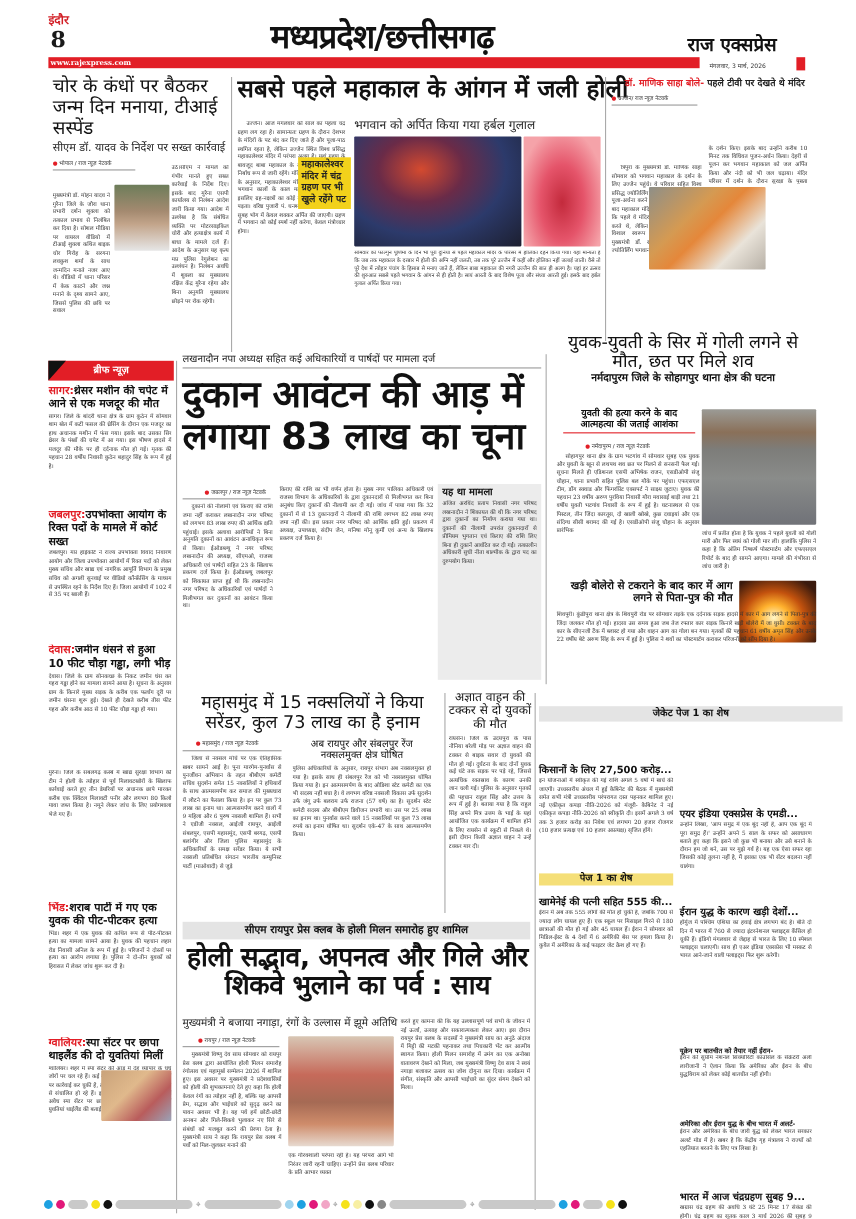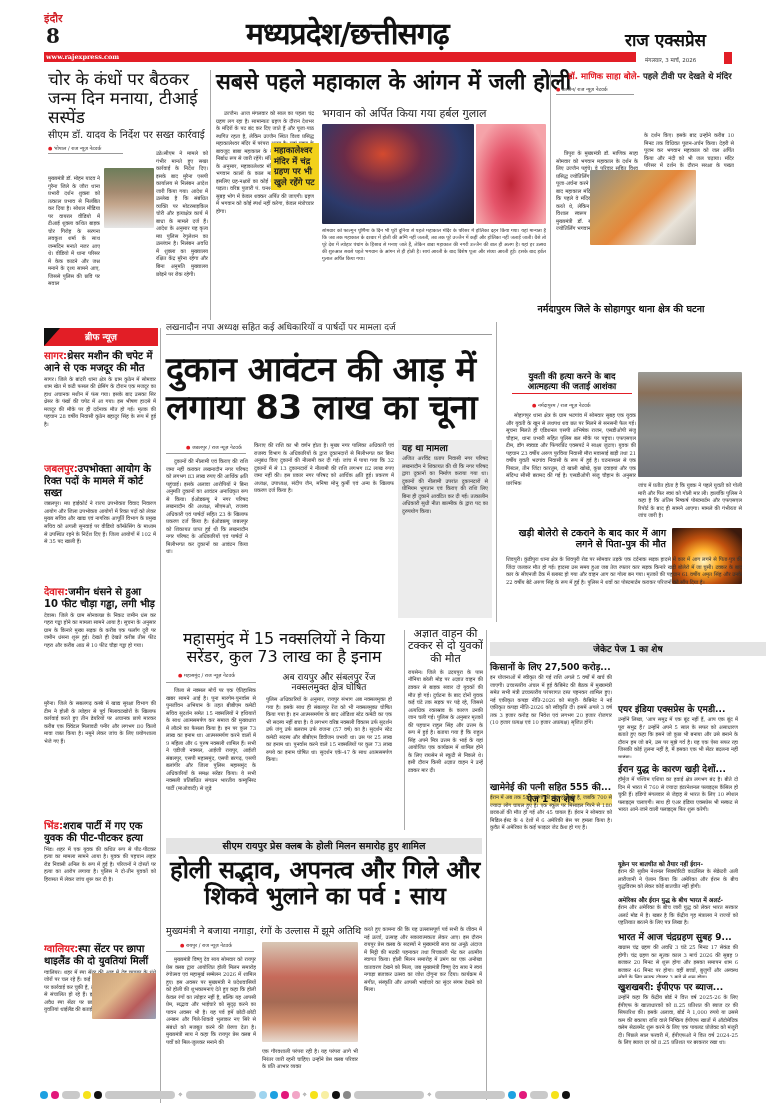--- a/index.html
+++ b/index.html
@@ -32,21 +32,21 @@
   .yellow-box { background: #f2d11b; font-family: "DejaVu Sans", sans-serif; font-weight: bold; font-size: 8.5px; line-height: 1.25; color: #222; padding: 2px 3px; }
 
   .brief-banner { left: 44px; top: 328px; width: 114px; height: 18px; background: #e21e26; color: #fff; font-family: "DejaVu Sans", sans-serif; font-weight: bold; font-size: 9px; text-align: center; line-height: 18px; }
   .brief-banner::before { content: ""; position: absolute; left: 0; top: 0; border-left: 16px solid #111; border-bottom: 18px solid transparent; }
 
   .brief-h { font-family: "DejaVu Sans", sans-serif; font-weight: bold; font-size: 10px; line-height: 1.18; color: #111; }
   .brief-h .place { color: #e21e26; }
 
   .gray-bar { background: #e4e4e4; font-family: "DejaVu Sans", sans-serif; font-weight: bold; text-align: center; color: #111; }
   .shesh-box { background: #f5df78; font-family: "DejaVu Sans", sans-serif; font-weight: bold; font-size: 9px; text-align: center; color: #111; }
-  .side-h { font-family: "DejaVu Sans", sans-serif; font-weight: bold; font-size: 9px; color: #111; }
+  .side-h { font-family: "DejaVu Sans", sans-serif; font-weight: bold; font-size: 9px; color: #111; margin-top: 33px; }
 
   .case-box { background: #ececec; padding: 3px 4px; }
 
   .regmarks { left: 40px; top: 1090px; width: 700px; height: 10px; display: flex; align-items: center; gap: 3px; }
   .dot { width: 8px; height: 8px; border-radius: 50%; }
   .pill { height: 8px; border-radius: 4px; background: #c9c9c9; }
   .cross { font-size: 8px; color: #888; font-family: "DejaVu Sans", sans-serif; }
 </style>
 </head>
 <body>
@@ -123,34 +123,35 @@
   </div>
   <div style="height:150px; overflow:hidden; position:relative;">
     <div class="brief-h"><span class="place">ग्वालियर:</span><span>स्पा सेंटर पर छापा थाइलैंड की दो युवतियां मिलीं</span></div>
     <div class="abs photo" style="left:48px; top:30px; width:64px; height:46px; background:linear-gradient(135deg,#c9a27a 0%,#e0b98c 40%,#b95c5c 70%,#9aa3b8 100%);"></div>
     <div class="body" style="margin-top:2px; height:115px;">ग्वालियर। शहर में स्पा सेंटर की आड़ में देह व्यापार के धंधे जोरों पर चल रहे हैं। कई बार पुलिस छापा डालकर इन अड्डों पर कार्रवाई कर चुकी है, लेकिन उसके बाद भी यह अड्डे चोरी से संचालित हो रहे हैं। इस बार पुलिस ने फूलबाग क्षेत्र में अवैध स्पा सेंटर पर छापा डाला। मौके पर मिली दोनों युवतियां थाईलैंड की बताई जाती हैं।</div>
   </div>
 </div>
 
 <div class="abs" style="left:166px; top:322px; width:326px; height:300px;">
   <div class="sub" style="font-size:9px; white-space:nowrap; border-bottom:1px solid #999; padding-bottom:2px;">लखनादौन नपा अध्यक्ष सहित कई अधिकारियों व पार्षदों पर मामला दर्ज</div>
-  <div class="head" style="font-size:34px; line-height:1.1; margin-top:16px; letter-spacing:-0.5px;">दुकान आवंटन की आड़ में लगाया 83 लाख का चूना</div>
+  <div class="head" style="font-size:34px; line-height:1.1; margin-top:6px; letter-spacing:-0.5px;">दुकान आवंटन की आड़ में लगाया 83 लाख का चूना</div>
   <div class="byline" style="position:absolute; left:20px; top:122px;">जबलपुर / राज न्यूज़ नेटवर्क</div>
   <div class="hrule" style="position:absolute; left:0; top:131px; width:80px;"></div>
   <div class="body" style="position:absolute; left:0; top:136px; width:82px; height:160px; text-indent:8px;">दुकानों की नीलामी एवं किराए की राशि जमा नहीं कराकर लखनादौन नगर परिषद को लगभग 83 लाख रुपए की आर्थिक क्षति पहुंचाई। इसके अलावा आरोपियों ने बिना अनुमति दुकानों का आवंटन अनाधिकृत रूप से किया। ईओडब्ल्यू ने नगर परिषद लखनादौन की अध्यक्ष, सीएमओ, राजस्व अधिकारी एवं पार्षदों सहित 23 के खिलाफ प्रकरण दर्ज किया है। ईओडब्ल्यू जबलपुर को शिकायत प्राप्त हुई थी कि लखनादौन नगर परिषद के अधिकारियों एवं पार्षदों ने मिलीभगत कर दुकानों का आवंटन किया था।</div>
   <div class="body" style="position:absolute; left:88px; top:120px; width:140px; height:176px;">किराए की राशि का भी वर्णन होता है। मुख्य नगर पालिका अधिकारी एवं राजस्व विभाग के अधिकारियों के द्वारा दुकानदारों से मिलीभगत कर बिना अनुबंध किए दुकानों की नीलामी कर दी गई। जांच में पाया गया कि 32 दुकानों में से 13 दुकानदारों ने नीलामी की राशि लगभग 82 लाख रुपए जमा नहीं की। इस प्रकार नगर परिषद को आर्थिक क्षति हुई। प्रकरण में अध्यक्ष, उपाध्यक्ष, संदीप जैन, मनिषा मोनू कुर्मी एवं अन्य के खिलाफ प्रकरण दर्ज किया है।</div>
   <div class="abs case-box" style="left:232px; top:118px; width:94px; height:178px;">
     <div class="head" style="font-size:9px;">यह था मामला</div>
     <div class="body" style="margin-top:2px; height:155px;">अजित अरविंद प्रताप निवासी नगर परिषद लखनादौन ने शिकायत की थी कि नगर परिषद द्वारा दुकानों का निर्माण कराया गया था। दुकानों की नीलामी उपरांत दुकानदारों से प्रीमियम भुगतान एवं किराए की राशि लिए बिना ही दुकानें आवंटित कर दी गईं। तत्कालीन अधिकारी सुधी नीता बाल्मीक के द्वारा पद का दुरुपयोग किया।</div>
   </div>
 </div>
 
 <div class="abs vrule" style="left:496px; top:322px; height:300px;"></div>
 
 <div class="abs" style="left:502px; top:302px; width:238px; height:220px;">
+  <div class="head" style="font-size:16px; font-weight:normal; text-align:center; line-height:1.1;">युवक-युवती के सिर में गोली लगने से मौत, छत पर मिले शव</div>
   <div class="head" style="font-size:9.5px; text-align:center; margin-top:2px;">नर्मदापुरम जिले के सोहागपुर थाना क्षेत्र की घटना</div>
   <div class="head" style="position:absolute; left:10px; top:70px; width:120px; font-size:8.5px; text-align:center; border-bottom:1px solid #e21e26; padding-bottom:2px;">युवती की हत्या करने के बाद आत्महत्या की जताई आशंका</div>
   <div class="byline" style="position:absolute; left:30px; top:100px;">नर्मदापुरम / राज न्यूज़ नेटवर्क</div>
   <div class="body" style="position:absolute; left:4px; top:110px; width:130px; height:118px; text-indent:8px;">सोहागपुर थाना क्षेत्र के ग्राम भटगांव में सोमवार सुबह एक युवक और युवती के खून से लथपथ शव छत पर मिलने से सनसनी फैल गई। सूचना मिलते ही एडिशनल एसपी अभिषेक राजन, एसडीओपी संजू चौहान, थाना प्रभारी सहित पुलिस बल मौके पर पहुंचा। एफएसएल टीम, डॉग स्क्वाड और फिंगरप्रिंट एक्सपर्ट ने साक्ष्य जुटाए। युवक की पहचान 23 वर्षीय अरुण पुरविया निवासी मौरा मवासाई बाड़ी तथा 21 वर्षीय युवती भटगांव निवासी के रूप में हुई है। घटनास्थल से एक पिस्टल, तीन जिंदा कारतूस, दो खाली खोखे, कुछ दवाइयां और एक संदिग्ध सीसी बरामद की गई है। एसडीओपी संजू चौहान के अनुसार प्रारंभिक</div>
   <div class="abs photo" style="left:136px; top:70px; width:104px; height:105px; background:linear-gradient(180deg,#9b9b96 0%,#8a7059 20%,#7d7d7a 35%,#8a8c8a 60%,#707278 100%);"></div>
   <div class="body" style="position:absolute; left:136px; top:180px; width:104px; height:48px;">जांच में प्रतीत होता है कि युवक ने पहले युवती को गोली मारी और फिर स्वयं को गोली मार ली। हालांकि पुलिस ने कहा है कि अंतिम निष्कर्ष पोस्टमार्टम और एफएसएल रिपोर्ट के बाद ही सामने आएगा। मामले की गंभीरता से जांच जारी है।</div>
 </div>
 
 <div class="abs" style="left:502px; top:528px; width:238px; height:90px;">
   <div class="head" style="position:absolute; left:4px; top:0; width:160px; font-size:9.5px; text-align:right;">खड़ी बोलेरो से टकराने के बाद कार में आग लगने से पिता-पुत्र की मौत</div>

